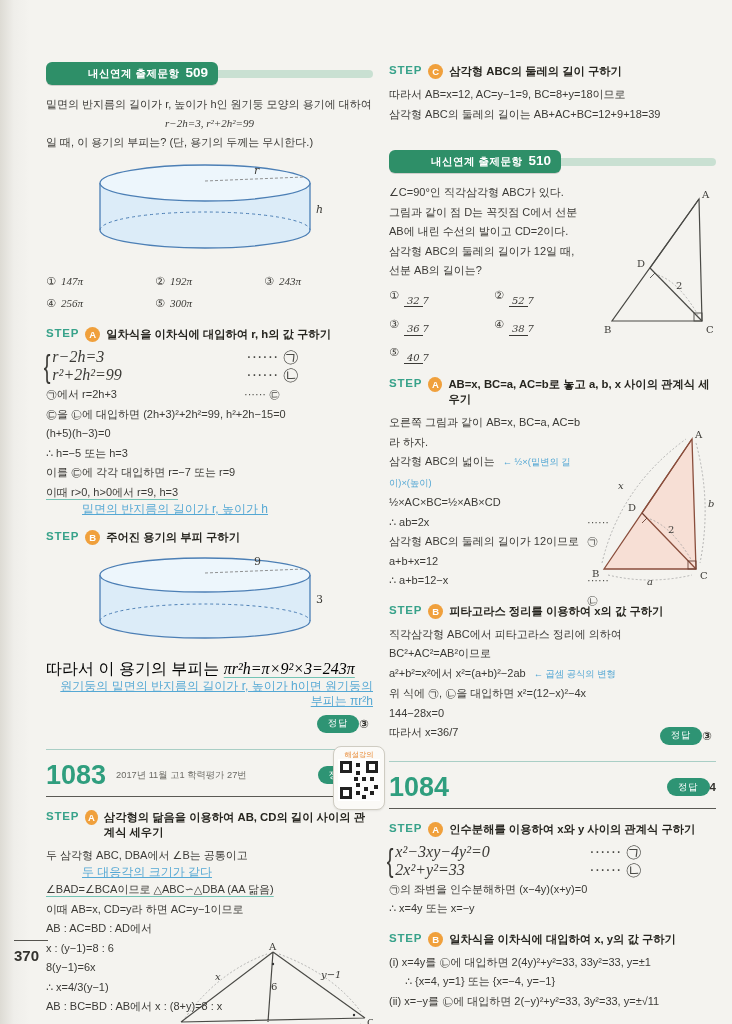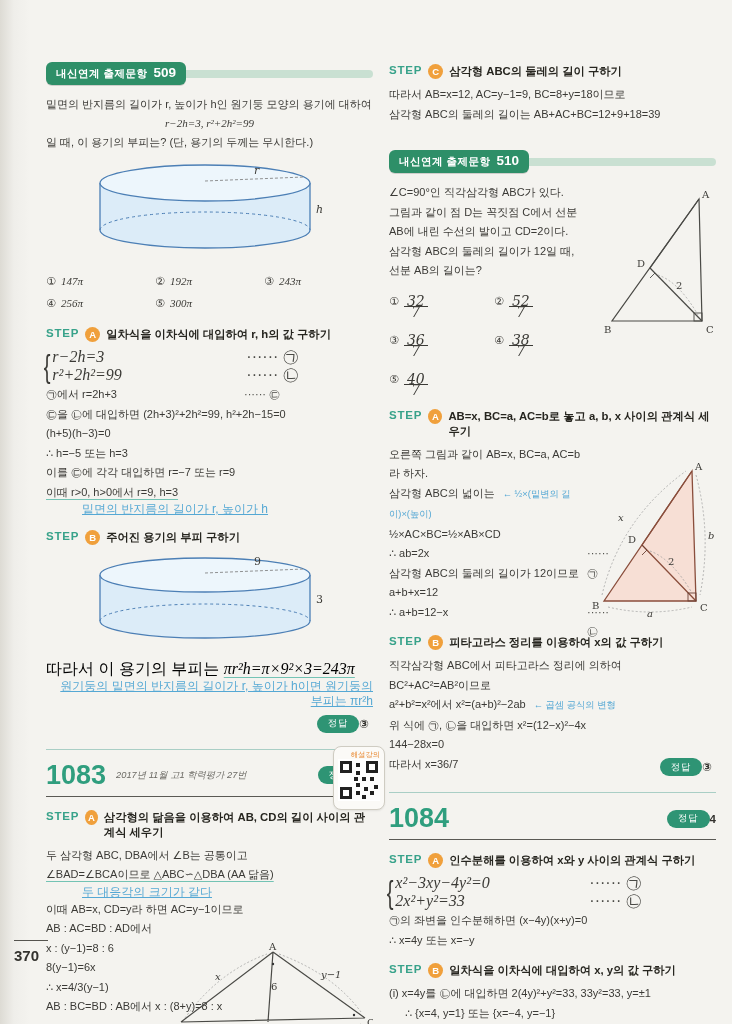--- a/index.html
+++ b/index.html
@@ -3,32 +3,32 @@
 <meta charset="utf-8">
 <style>
   html,body{margin:0;padding:0;}
   body{width:732px;height:1024px;background:#e9e8e3;font-family:"Liberation Sans","DejaVu Sans",sans-serif;position:relative;overflow:hidden;}
   .page{position:absolute;inset:0;background:linear-gradient(90deg,#dddbd4 0,#efeeea 14px,#f4f3ef 30px,#f4f3ef 100%);}
   .cols{position:absolute;top:62px;left:46px;display:flex;gap:16px;}
   .col{width:327px;}
   
   .badge-row{display:flex;align-items:center;margin-bottom:10px;}
   .badge{background:#2e8f68;color:#fff;border-radius:6px;padding:3px 10px 4px;font-weight:bold;display:flex;gap:6px;align-items:baseline;box-shadow:0 1px 0 rgba(0,0,0,.15);}
-  .badge .blabel{font-size:10.5px;letter-spacing:.5px;}
+  .badge .blabel{font-size:10.5px;letter-spacing:.5px;margin-left:32px;}
   .badge .bnum{font-size:13.5px;}
   .badge-bar{flex:1;height:8px;background:#c9e0d2;border-radius:0 4px 4px 0;}
   
   .ptext{font-size:11px;color:#3b3a36;line-height:19px;}
   .centered{text-align:center;}
   .math{font-family:Liberation Serif, serif;font-style:italic;}
   
   .choices3{display:grid;grid-template-columns:1fr 1fr 1fr;font-size:11px;color:#3b3a36;line-height:22px;margin:4px 0 2px;}
   .choices2{display:grid;grid-template-columns:1fr 1fr;width:210px;font-size:11px;color:#3b3a36;row-gap:6px;margin-top:4px;}
   .choice{display:flex;align-items:center;gap:5px;}
-  .frac{display:inline-flex;flex-direction:column;text-align:center;font-size:14px;line-height:10.5px;font-family:"DejaVu Serif","Liberation Serif",serif;font-style:italic;margin-top:11px;}
+  .frac{display:inline-flex;flex-direction:row;text-align:center;font-size:10px;line-height:10.5px;font-family:"DejaVu Serif","Liberation Serif",serif;font-style:italic;margin-top:11px;}
   .frac .num{border-bottom:.8px solid #3b3a36;padding:0 3px;}
   
   .stephead{display:flex;gap:6px;margin:13px 0 6px;}
   .stepword{color:#38a28a;font-weight:bold;font-size:11.5px;letter-spacing:.8px;}
   .stepletter{width:15px;height:15px;border-radius:50%;background:#f0a03c;color:#fff;font-size:9.5px;font-weight:bold;display:flex;align-items:center;justify-content:center;}
   .steptitle{font-weight:bold;color:#26251f;font-size:11.3px;}
   
   .lines{font-size:11px;color:#3b3a36;}
   .sline{position:relative;line-height:19.5px;min-height:14px;}
   .sline .tag{position:absolute;left:198px;color:#4a4a46;}
@@ -45,24 +45,24 @@
   .sysrow{position:relative;font-size:16px;color:#3b3a36;line-height:18px;}
   .sysrow .tag{position:absolute;left:194px;color:#4a4a46;}
   
   .ansrow{display:flex;justify-content:flex-end;align-items:center;gap:0;margin:6px 4px 0 0;}
   .anspill{background:#2e9474;color:#fff;font-size:9.3px;padding:2.5px 11px;border-radius:10px;letter-spacing:1px;}
   .ansval{font-size:11.5px;color:#33322e;font-weight:bold;}
   .divider{border:none;border-top:1.5px solid #a9cec5;margin:16px 0 12px;}
   
   .probhead{display:flex;align-items:center;gap:10px;border-bottom:1.6px solid #5a5954;padding-bottom:7px;margin-bottom:4px;position:relative;}
   .probnum{font-size:27px;font-weight:bold;color:#2f9e7e;line-height:27px;}
-  .probsrc{font-size:9.3px;color:#6b6a64;font-style:italic;}
+  .probsrc{font-size:9.3px;color:#6b6a64;}
   .probhead .ansrow{margin:0 0 0 auto;}
   
-  .qrcard{position:absolute;right:-12px;top:-16px;background:#fbfaf7;border:1px solid #cfccc2;border-radius:8px;padding:3px 4px 4px;text-align:right;box-shadow:0 1px 2px rgba(0,0,0,.08);}
+  .qrcard{position:absolute;right:-12px;top:-16px;background:#fbfaf7;border:1px solid #cfccc2;border-radius:8px;padding:3px 4px 4px;text-align:center;box-shadow:0 1px 2px rgba(0,0,0,.08);}
   .qrlabel{font-size:7.3px;color:#e8862e;line-height:9px;}
   
   .figwrap{text-align:center;margin:6px 0;}
   .figfloat{position:absolute;right:0;}
   .rel{position:relative;}
   svg text{font-family:"DejaVu Serif","Liberation Serif",serif;font-style:italic;fill:#3b3a36;}
   svg text.rm{font-style:normal;}
   
   .pagenum{position:absolute;left:14px;top:940px;font-size:15px;font-weight:bold;color:#33322e;border-top:1.3px solid #55544f;padding-top:6px;width:34px;text-align:left;}
 </style>
@@ -217,23 +217,23 @@
     <div class="stephead">
       <span class="stepword">STEP</span>
       <span class="stepletter">A</span>
       <span class="steptitle">삼각형의 닮음을 이용하여 AB, CD의 길이 사이의 관계식 세우기</span>
     </div>
     <div class="rel">
       <div class="lines">
 
           <div class="sline"><span class="lt">두 삼각형 ABC, DBA에서 ∠B는 공통이고</span></div>
 
+          <div class="sline bnote"><span class="lt">두 대응각의 크기가 같다</span></div>
+
           <div class="sline ul"><span class="lt">∠BAD=∠BCA이므로 △ABC∽△DBA (AA 닮음)</span></div>
-
-          <div class="sline bnote"><span class="lt">두 대응각의 크기가 같다</span></div>
 
           <div class="sline"><span class="lt">이때 AB=x, CD=y라 하면 AC=y−1이므로</span></div>
 
           <div class="sline"><span class="lt">AB : AC=BD : AD에서</span></div>
 
           <div class="sline"><span class="lt">x : (y−1)=8 : 6</span></div>
 
           <div class="sline"><span class="lt">8(y−1)=6x</span></div>
 
           <div class="sline"><span class="lt">∴ x=4/3(y−1)</span></div>

